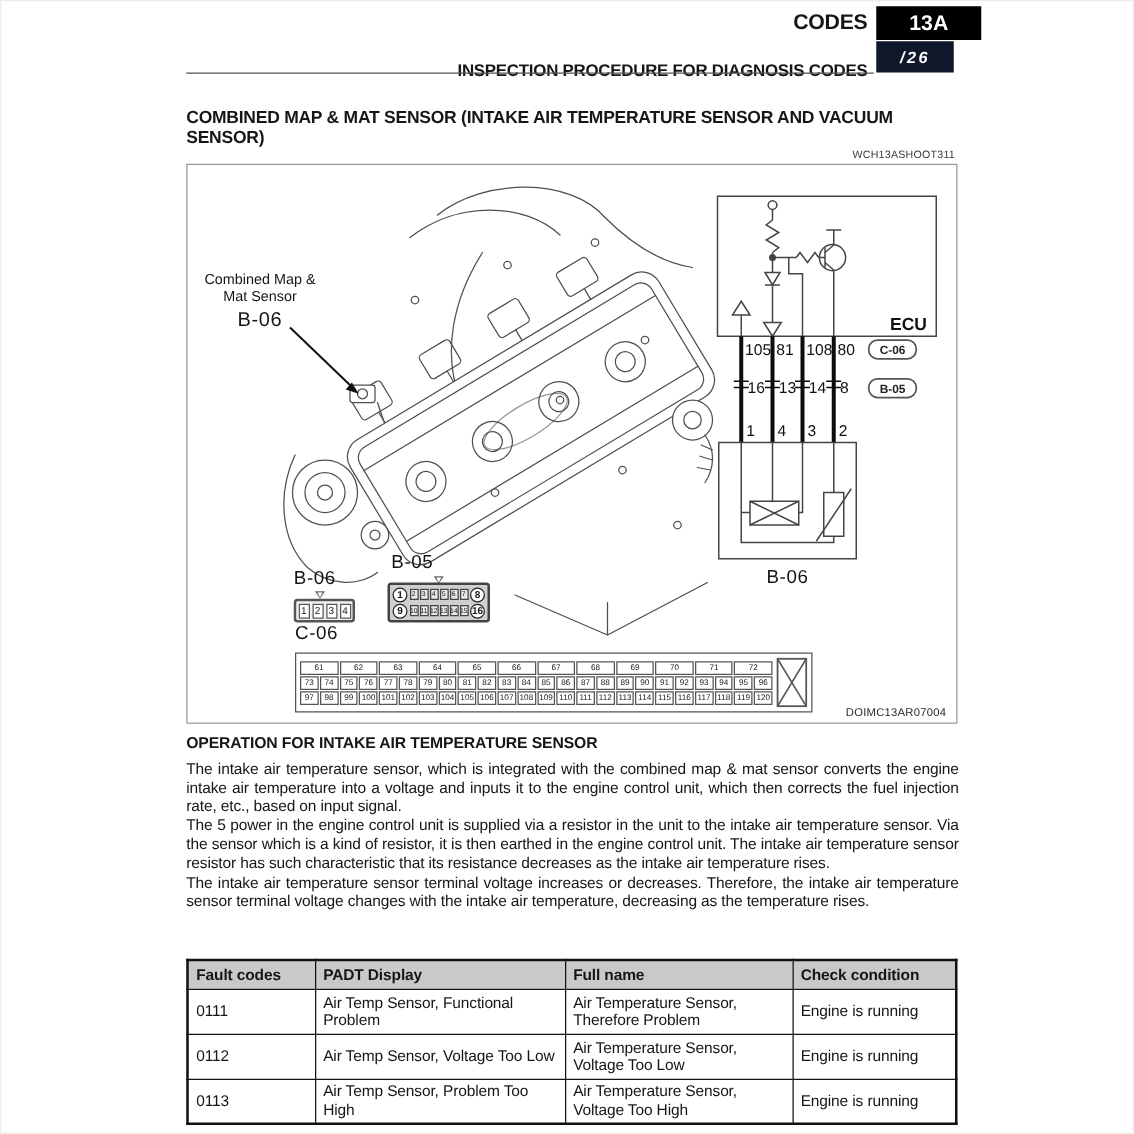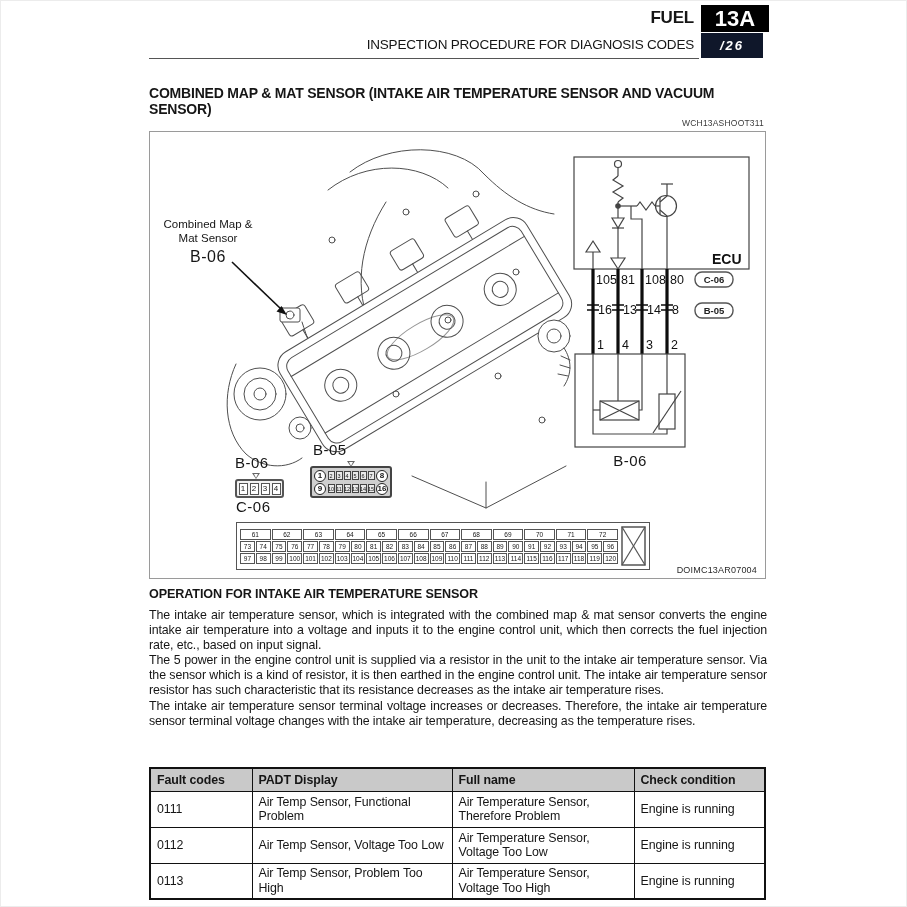--- a/index.html
+++ b/index.html
@@ -1,23 +1,23 @@
 <!DOCTYPE html>
 <html><head>
 <meta charset="utf-8">
 <style>
   * { margin:0; padding:0; box-sizing:border-box; }
   body { background:#fff; font-family:"Liberation Sans","DejaVu Sans",sans-serif; color:#161616; }
   .page { position:relative; width:907px; height:907px; background:#fff; border:1px solid #ececec; overflow:hidden; }
 
   
   .ph-section { position:absolute; top:7px; right:212px; font-size:17px; font-weight:bold; letter-spacing:-0.2px; }
-  .ph-chapter { position:absolute; top:4px; left:700px; width:68px; height:27px; background:#000; color:#fff;
-                font-size:22px; font-weight:bold; display:flex; align-items:center; justify-content:center; }
-  .ph-sub     { position:absolute; top:36px; right:212px; font-size:13.5px; font-weight:normal; letter-spacing:-0.2px; }
+  .ph-chapter { position:absolute; top:4px; left:700px; width:84px; height:27px; background:#000; color:#fff;
+                font-size:17px; font-weight:bold; display:flex; align-items:center; justify-content:center; }
+  .ph-sub     { position:absolute; top:48px; right:212px; font-size:13.5px; font-weight:bold; letter-spacing:-0.2px; }
   .ph-page    { position:absolute; top:32px; left:700px; width:62px; height:25px; background:#0f172a; color:#fff;
                 font-size:13px; font-weight:bold; font-style:italic; display:flex; align-items:center; justify-content:center; letter-spacing:2px;}
   .ph-rule    { position:absolute; top:57px; left:148px; width:550px; border-top:1.5px solid #555; }
 
   
   .doc-title  { position:absolute; left:148px; top:84px; width:620px; font-size:14px; font-weight:bold; line-height:16px; letter-spacing:-0.2px; }
   .doc-code   { position:absolute; top:117px; right:142px; font-size:8.5px; color:#3a3a3a; letter-spacing:0.2px; }
 
   
   .figure { position:absolute; left:148px; top:130px; width:617px; height:448px; border:1px solid #9a9a9a; background:#fff; }
@@ -66,21 +66,21 @@
   .fault-table td { height:36px; line-height:14.5px; }
 
   svg text { font-family:"Liberation Sans","DejaVu Sans",sans-serif; }
 </style>
 </head>
 <body>
 
 <div class="page">
 
   <div>
-    <span class="ph-section">FUEL</span>
+    <span class="ph-section">CODES</span>
     <span class="ph-chapter">13A</span>
     <span class="ph-sub">INSPECTION PROCEDURE FOR DIAGNOSIS CODES</span>
     <span class="ph-page">/26</span>
     <div class="ph-rule"></div>
   </div>
 
   <div class="doc-title">
     <div>COMBINED MAP &amp; MAT SENSOR (INTAKE AIR TEMPERATURE SENSOR AND VACUUM</div>
     <div>SENSOR)</div>
   </div>

